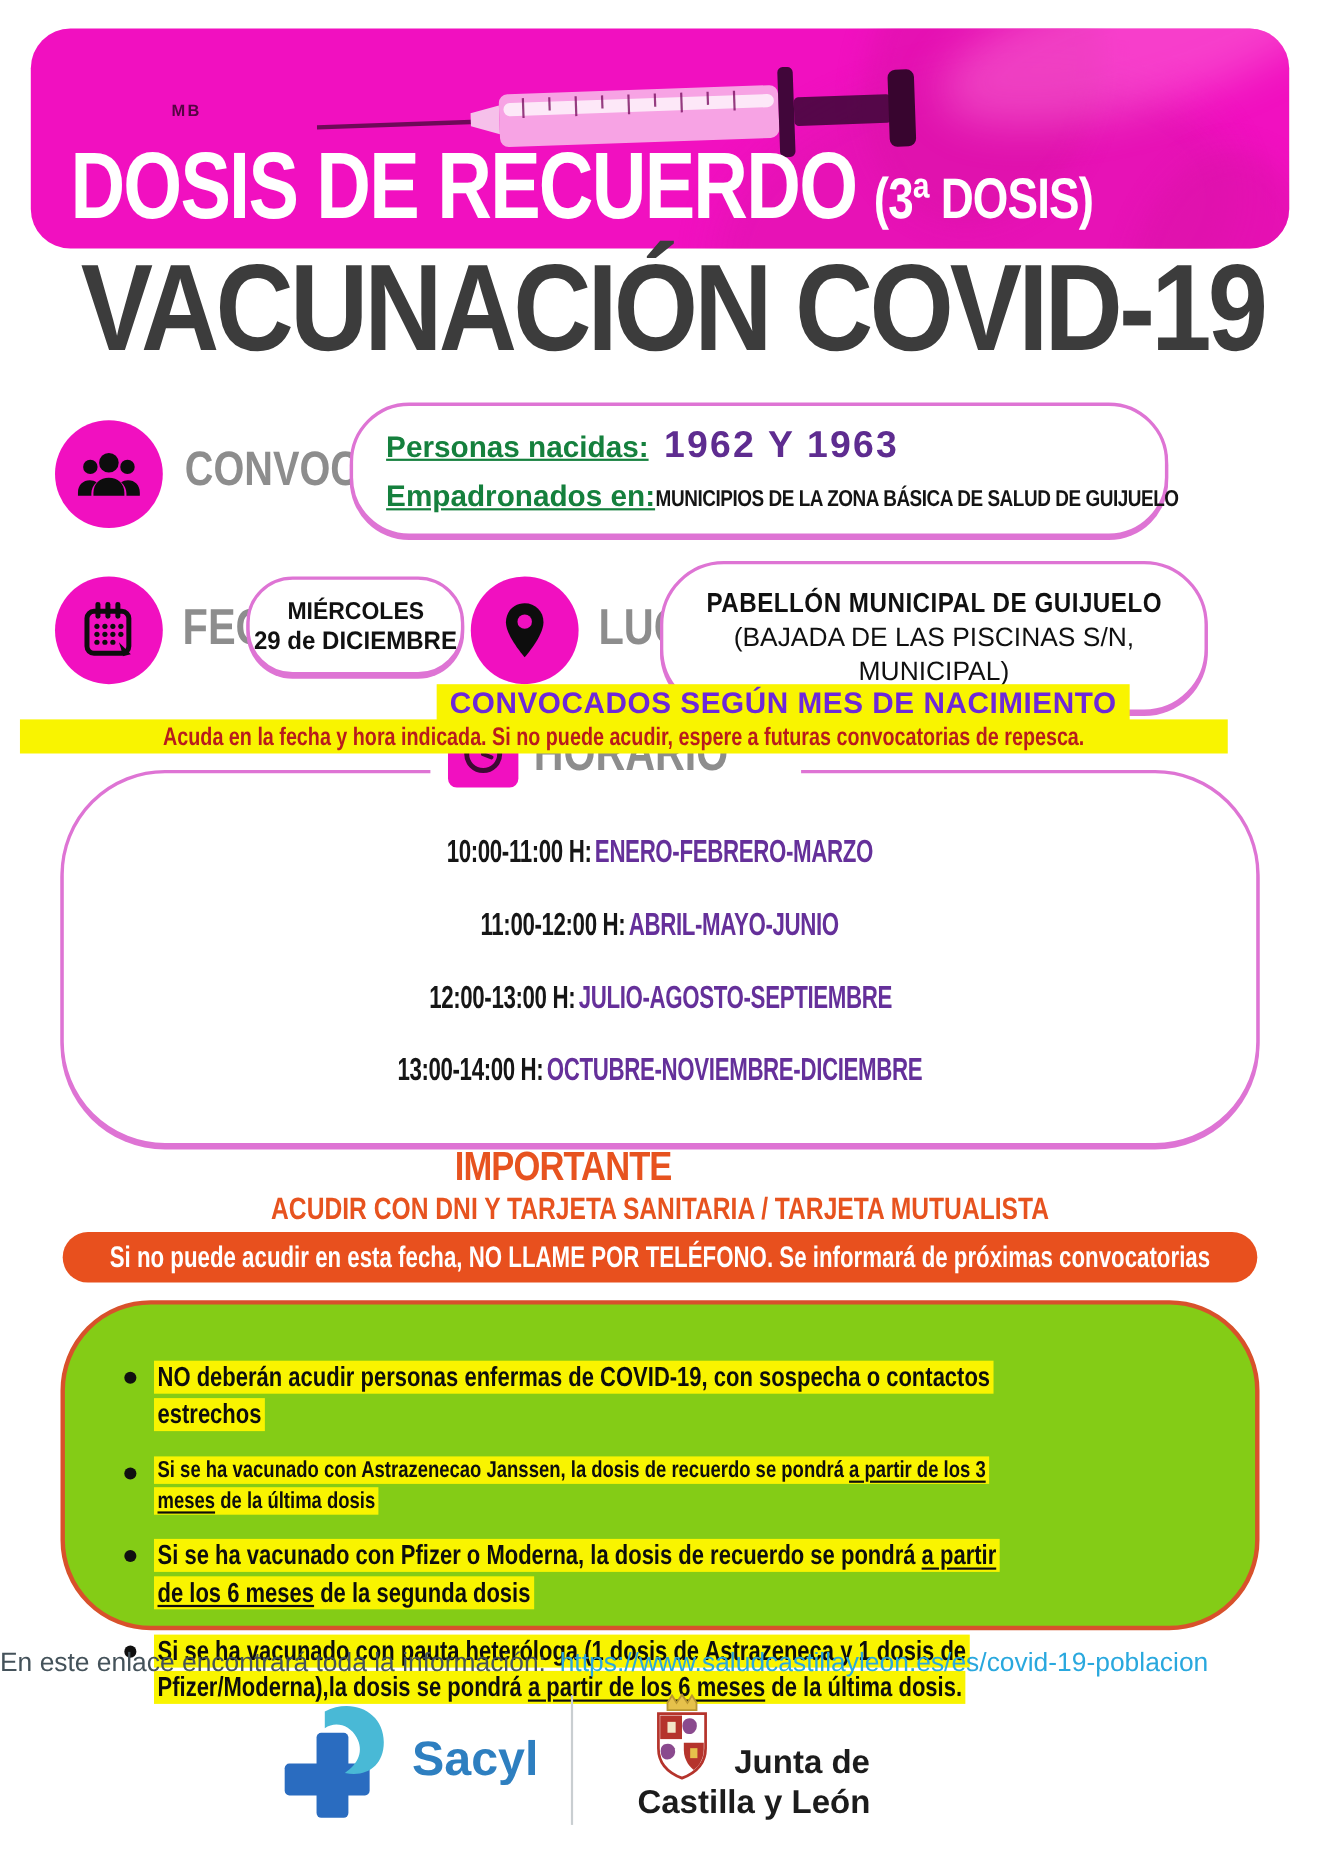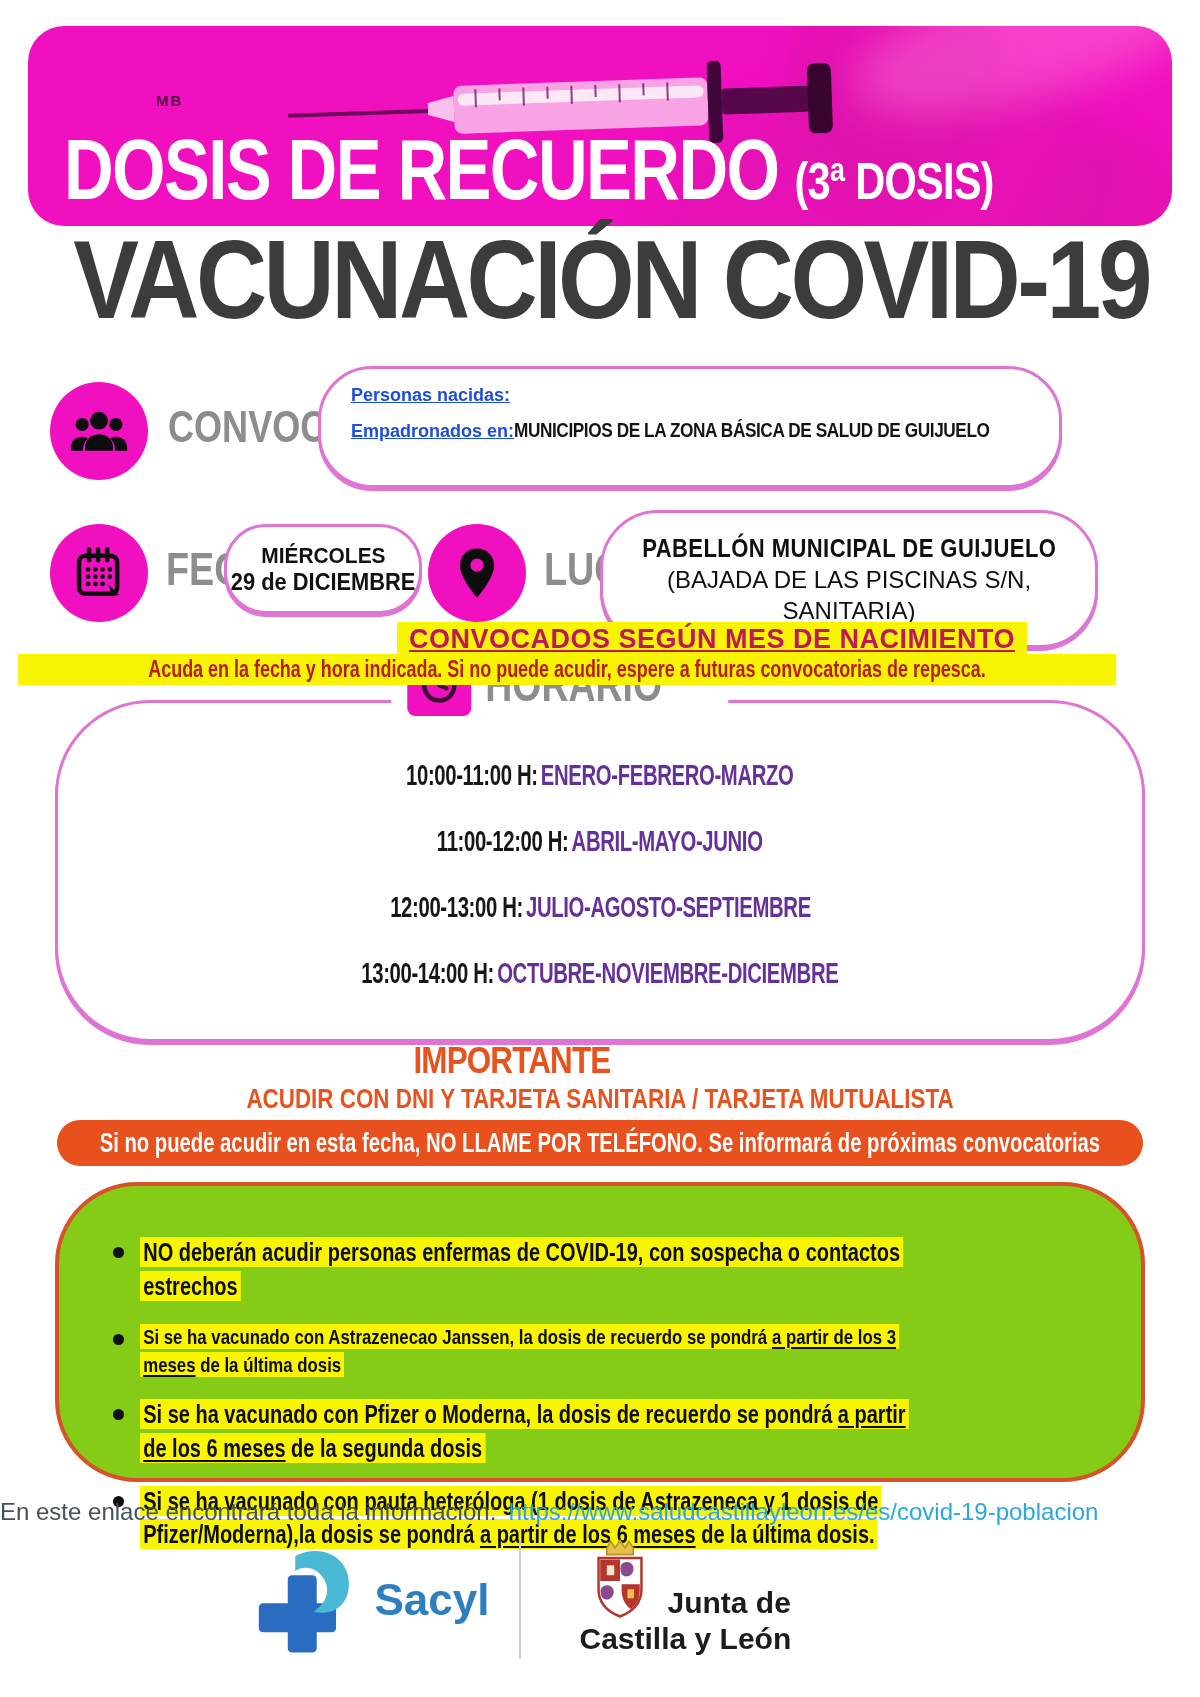--- a/index.html
+++ b/index.html
@@ -32,21 +32,21 @@
   .section-label{position:absolute;font-weight:bold;color:#8d8d8d;white-space:nowrap;
                  transform:scaleX(.82);transform-origin:left top;}
   .pink-box{position:absolute;border:3px solid #de74d4;box-shadow:0 3px 0 #de74d4;background:#fff;}
 
   
   .ic-conv{left:50px;top:382px;}
   .lbl-conv{left:168px;top:402px;font-size:44px;}
   .box-conv{left:318px;top:366px;width:744px;height:122px;border-radius:54px;padding:16px 28px 0 30px;box-sizing:border-box;}
   .conv-line{display:flex;align-items:baseline;white-space:nowrap;}
   .conv-line + .conv-line{margin-top:12px;}
-  .u-label{font-size:18px;font-weight:bold;color:#1d4ed8;text-decoration:underline;}
+  .u-label{font-size:27px;font-weight:bold;color:#15803d;text-decoration:underline;}
   .conv-val1{font-size:34px;font-weight:bold;color:#5e2c90;letter-spacing:2px;margin-left:14px;}
   .conv-val2{display:inline-block;font-size:21px;font-weight:bold;color:#141414;letter-spacing:-.5px;
              transform:scaleX(.82);transform-origin:left bottom;}
 
   
   .ic-fecha{left:50px;top:524px;}
   .lbl-fecha{left:166px;top:542px;font-size:46px;}
   .box-fecha{left:224px;top:524px;width:192px;height:84px;border-radius:42px;display:flex;flex-direction:column;
              align-items:center;justify-content:center;text-align:center;}
   .box-fecha .f1{font-size:22px;font-weight:bold;color:#111;transform:scaleX(.95);}
@@ -55,21 +55,21 @@
   .lbl-lugar{left:544px;top:542px;font-size:46px;}
   .box-lugar{left:600px;top:510px;width:492px;height:132px;border-radius:58px;display:flex;flex-direction:column;
              align-items:center;justify-content:center;text-align:center;}
   .box-lugar .l1{font-size:25px;font-weight:bold;color:#101010;letter-spacing:.5px;transform:scaleX(.88);white-space:nowrap;}
   .box-lugar .l2,.box-lugar .l3{font-size:24px;color:#101010;margin-top:3px;}
 
   
   .aviso{position:absolute;left:50%;z-index:4;background:#f9f400;padding:2px 12px;white-space:nowrap;}
   .aviso span{display:inline-block;font-weight:bold;}
   .aviso1{top:622px;transform:translateX(calc(-50% + 112px));}
-  .aviso1 span{font-size:27px;color:#be185d;letter-spacing:.5px;text-decoration:underline;}
+  .aviso1 span{font-size:27px;color:#6d28d9;letter-spacing:.5px;}
   .aviso2{top:654px;transform:translateX(calc(-50% - 33px));}
   .aviso2 span{font-size:23px;color:#b81c1c;transform:scaleX(.78);transform-origin:center;}
 
   
   .horario-head{position:absolute;top:652px;left:50%;transform:translateX(-62%);z-index:2;background:#fff;
                 display:flex;align-items:center;gap:14px;padding:0 16px;}
   .horario-icon{width:64px;height:64px;background:#f110c0;border-radius:8px;display:flex;align-items:center;justify-content:center;}
   .horario-label{font-size:48px;font-weight:bold;color:#8d8d8d;transform:scaleX(.78);transform-origin:left center;white-space:nowrap;}
 
   
@@ -162,20 +162,21 @@
       <circle cx="14" cy="25" r="7"></circle>
       <path d="M2 50c0-7.5 5-12 11.5-12 2.6 0 4.8.7 6.6 2-3.4 3-5.1 7-5.1 10.8V53H2z"></path>
       <circle cx="50" cy="25" r="7"></circle>
       <path d="M62 50c0-7.5-5-12-11.5-12-2.6 0-4.8.7-6.6 2 3.4 3 5.1 7 5.1 10.8V53H62z"></path>
     </svg>
   </div>
   <div class="section-label lbl-conv">CONVOCADOS</div>
   <div class="pink-box box-conv">
     <div class="conv-line">
       <span class="u-label">Personas nacidas:</span>
+      <span class="conv-val1">1962 Y 1963</span>
     </div>
     <div class="conv-line">
       <span class="u-label">Empadronados en:</span>
       <span class="conv-val2">MUNICIPIOS DE LA ZONA BÁSICA DE SALUD DE GUIJUELO</span>
     </div>
   </div>
 
   <div class="icon-circle ic-fecha">
     <svg width="58" height="58" viewBox="0 0 64 64">
       <rect x="10" y="13" width="42" height="42" rx="7" fill="none" stroke="#0d0d0d" stroke-width="5"></rect>
@@ -207,21 +208,21 @@
   <div class="icon-circle ic-lugar">
     <svg width="56" height="56" viewBox="0 0 64 64">
       <path d="M32 4C20.8 4 12.5 12.4 12.5 23.6 12.5 38 32 60 32 60s19.5-22 19.5-36.4C51.5 12.4 43.2 4 32 4z" fill="#0d0d0d"></path>
       <circle cx="32" cy="23" r="7.5" fill="#f110c0"></circle>
     </svg>
   </div>
   <div class="section-label lbl-lugar">LUGAR</div>
   <div class="pink-box box-lugar">
     <div class="l1">PABELLÓN MUNICIPAL DE GUIJUELO</div>
     <div class="l2">(BAJADA DE LAS PISCINAS S/N,</div>
-    <div class="l3">SANITARIA)</div>
+    <div class="l3">MUNICIPAL)</div>
   </div>
 
   <div class="aviso aviso1">
     <span>CONVOCADOS SEGÚN MES DE NACIMIENTO</span>
   </div>
   <div class="aviso aviso2">
     <span>Acuda en la fecha y hora indicada. Si no puede acudir, espere a futuras convocatorias de repesca.</span>
   </div>
 
   <div class="horario-head">

